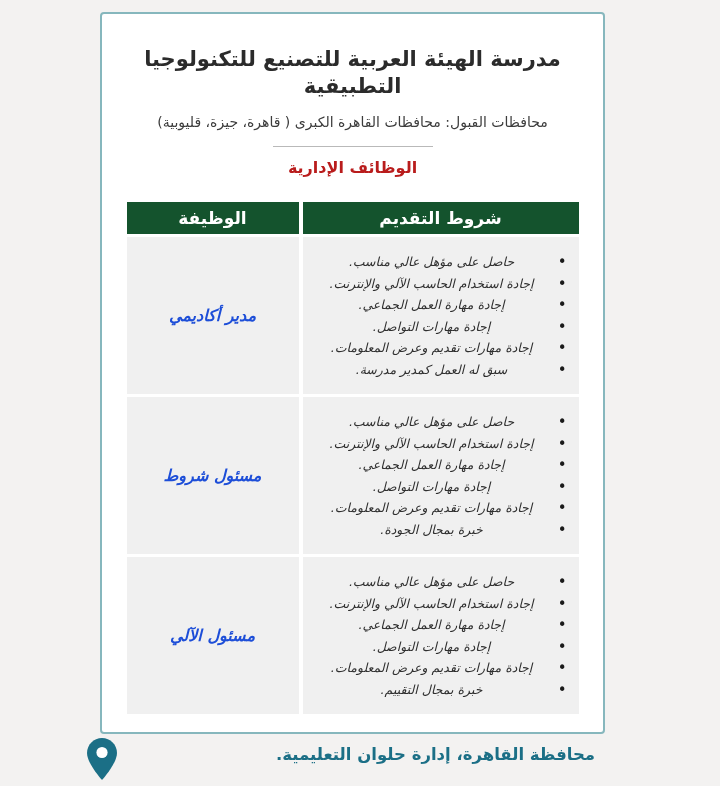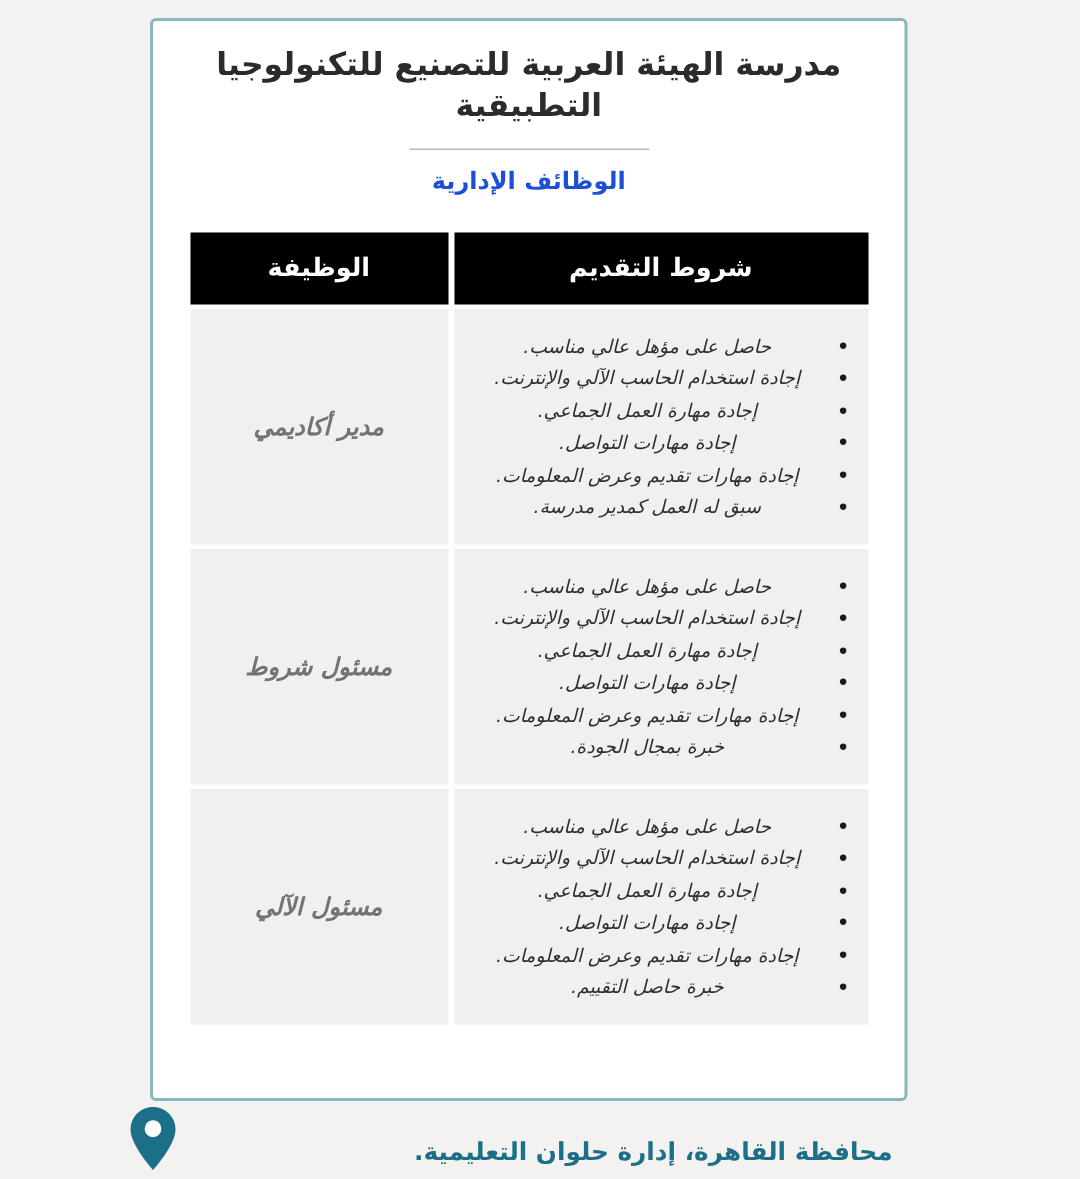--- a/index.html
+++ b/index.html
@@ -26,21 +26,21 @@
     position: absolute;
     left: 100px;
     top: 12px;
     width: 505px;
     height: 722px;
     background: #ffffff;
     border: 2px solid #86b7bd;
     border-radius: 4px;
   }
   .header {
-    padding-top: 16px;
+    padding-top: 32px;
     text-align: center;
   }
   .school-title {
     font-size: 21px;
     font-weight: bold;
     color: #2b2b2b;
     letter-spacing: -0.2px;
     line-height: 1.3;
     padding: 0 18px;
   }
@@ -54,54 +54,54 @@
   .divider {
     width: 160px;
     height: 1px;
     background: #b9b9b9;
     margin: 14px auto 0 auto;
   }
   .section-title {
     margin-top: 11px;
     font-size: 16px;
     font-weight: bold;
-    color: #1d4ed8;
+    color: #b91c1c;
   }
 
   table.jobs {
     margin: 22px auto 0 auto;
     width: 452px;
     border-collapse: separate;
     border-spacing: 4px 3px;
     table-layout: fixed;
   }
   table.jobs th {
-    background: #000000;
+    background: #14532d;
     color: #ffffff;
     font-size: 17px;
     font-weight: bold;
-    height: 48px;
+    height: 32px;
     vertical-align: middle;
     text-align: center;
     border: none;
   }
   th.th-conditions { width: 276px; }
   th.th-job { width: 172px; }
 
   table.jobs td {
     background: #f0f0f0;
     vertical-align: middle;
     border: none;
     font-style: italic;
   }
   td.job-name {
     text-align: center;
     font-size: 16px;
     font-weight: bold;
-    color: #737373;
+    color: #1d4ed8;
   }
   td.conditions {
     padding: 14px 6px 14px 10px;
   }
   ul.cond-list {
     margin: 0;
     padding: 0 22px 0 0;
     list-style: none;
   }
   ul.cond-list li {
@@ -124,21 +124,21 @@
   .footer {
     position: absolute;
     left: 0;
     top: 737px;
     width: 720px;
     height: 49px;
   }
   .footer-text {
     position: absolute;
     right: 125px;
-    top: 21px;
+    top: 8px;
     font-size: 16.5px;
     font-weight: bold;
     color: #1b6f86;
     letter-spacing: 0px;
   }
   .pin {
     position: absolute;
     left: 85px;
     top: 0px;
     width: 34px;
@@ -147,20 +147,21 @@
 </style>
 </head>
 <body>
 
 <div class="page">
 
   <div class="card">
 
     <div class="header">
       <div class="school-title">مدرسة الهيئة العربية للتصنيع للتكنولوجيا التطبيقية</div>
+      <div class="governorates">محافظات القبول: محافظات القاهرة الكبرى ( قاهرة، جيزة، قليوبية)</div>
       <div class="divider"></div>
       <div class="section-title">الوظائف الإدارية</div>
     </div>
 
     <table class="jobs">
       <thead>
         <tr>
           <th class="th-conditions">شروط التقديم</th>
           <th class="th-job">الوظيفة</th>
         </tr>
@@ -196,21 +197,21 @@
         </tr>
 
         <tr>
           <td class="conditions">
             <ul class="cond-list">
               <li>حاصل على مؤهل عالي مناسب.</li>
               <li>إجادة استخدام الحاسب الآلي والإنترنت.</li>
               <li>إجادة مهارة العمل الجماعي.</li>
               <li>إجادة مهارات التواصل.</li>
               <li>إجادة مهارات تقديم وعرض المعلومات.</li>
-              <li>خبرة حاصل التقييم.</li>
+              <li>خبرة بمجال التقييم.</li>
             </ul>
           </td>
           <td class="job-name">مسئول الآلي</td>
         </tr>
 
       </tbody>
     </table>
 
   </div>
 

